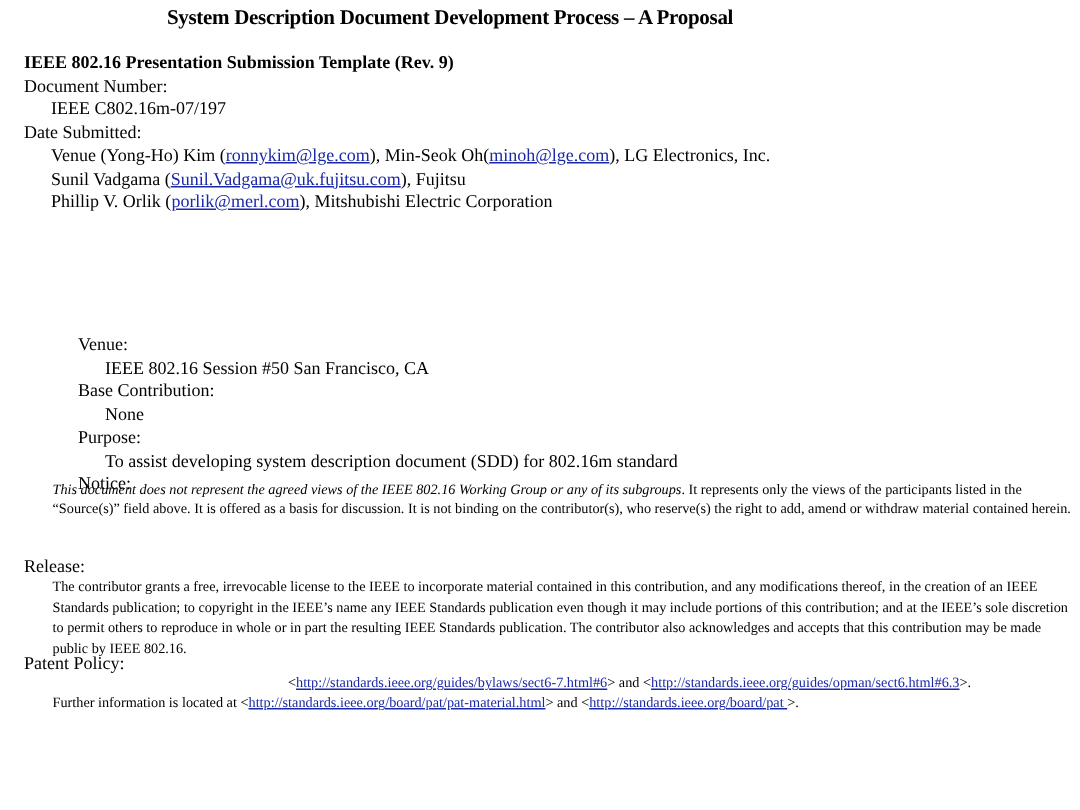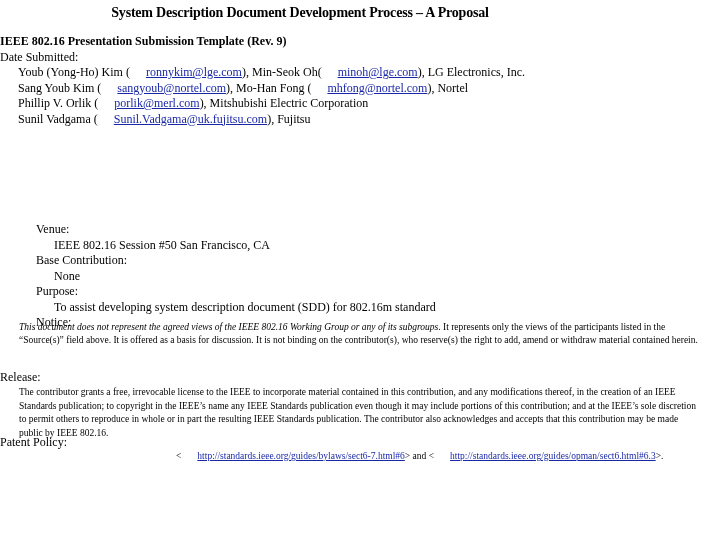--- a/index.html
+++ b/index.html
@@ -1,47 +1,46 @@
 <!DOCTYPE html>
 <html><head>
 <meta charset="utf-8">
 <style>
   html, body { margin: 0; padding: 0; background: #ffffff; }
   body { width: 720px; height: 540px; position: relative; overflow: hidden;
          font-family: "Liberation Serif", "DejaVu Serif", serif; color: #000; }
   .title { position: absolute; top: 5px; left: 0; width: 600px; text-align: center;
            font-size: 14px; font-weight: bold; letter-spacing: -0.2px; }
-  .block { position: absolute; left: 0; width: 700px; }
+  .block { position: absolute; left: 16px; width: 700px; }
   .line { font-size: 12px; line-height: 15.5px; white-space: nowrap; }
   .bold { font-weight: bold; }
   .ind { padding-left: 18px; }
-  a.lnk { color: #1a28a8; text-decoration: underline; margin-left: 16px; }
+  a.lnk { color: #1a28a8; text-decoration: underline; }
   .para { font-size: 9.5px; line-height: 13.2px; padding-left: 19px; width: 680px; white-space: normal; }
   .label { font-size: 12px; line-height: 15px; margin-top: 11px; }
 </style>
 </head>
 <body>
 
 <div class="title">System Description Document Development Process – A Proposal</div>
 
 <div class="block" style="top:34px;">
   <div class="line bold">IEEE 802.16 Presentation Submission Template (Rev. 9)</div>
+  <div class="line">Document Number:</div>
+  <div class="line ind">IEEE C802.16m-07/197</div>
   <div class="line">Date Submitted:</div>
 
   <div class="line ind">
-    <span>Youb (Yong-Ho) Kim (</span><a class="lnk">ronnykim@lge.com</a><span>), Min-Seok Oh(</span><a class="lnk">minoh@lge.com</a><span>), LG Electronics, Inc.</span>
+    <span>Venue (Yong-Ho) Kim (</span><a class="lnk">ronnykim@lge.com</a><span>), Min-Seok Oh(</span><a class="lnk">minoh@lge.com</a><span>), LG Electronics, Inc.</span>
   </div>
   <div class="line ind">
-    <span>Sang Youb Kim (</span><a class="lnk">sangyoub@nortel.com</a><span>), Mo-Han Fong (</span><a class="lnk">mhfong@nortel.com</a><span>), Nortel</span>
+    <span>Sunil Vadgama (</span><a class="lnk">Sunil.Vadgama@uk.fujitsu.com</a><span>), Fujitsu</span>
   </div>
   <div class="line ind">
     <span>Phillip V. Orlik (</span><a class="lnk">porlik@merl.com</a><span>), Mitshubishi Electric Corporation</span>
-  </div>
-  <div class="line ind">
-    <span>Sunil Vadgama (</span><a class="lnk">Sunil.Vadgama@uk.fujitsu.com</a><span>), Fujitsu</span>
   </div>
 </div>
 
 <div class="block" style="top:222px;margin-left:36px;">
   <div class="line">Venue:</div>
   <div class="line ind">IEEE 802.16 Session #50 San Francisco, CA</div>
   <div class="line">Base Contribution:</div>
   <div class="line ind">None</div>
   <div class="line">Purpose:</div>
   <div class="line ind">To assist developing system description document (SDD) for 802.16m standard</div>
@@ -53,13 +52,14 @@
 </div>
 
 <div class="block" style="top:359px;">
   <div class="label">Release:</div>
   <div class="para" style="margin-top:1px; line-height:13.5px;">The contributor grants a free, irrevocable license to the IEEE to incorporate material contained in this contribution, and any modifications thereof, in the creation of an IEEE Standards publication; to copyright in the IEEE’s name any IEEE Standards publication even though it may include portions of this contribution; and at the IEEE’s sole discretion to permit others to reproduce in whole or in part the resulting IEEE Standards publication. The contributor also acknowledges and accepts that this contribution may be made public by IEEE 802.16.</div>
 </div>
 
 <div class="block" style="top:424px;">
   <div class="label">Patent Policy:</div>
   <div class="para" style="padding-left:176px;">&lt;<a class="lnk">http://standards.ieee.org/guides/bylaws/sect6-7.html#6</a><span>&gt; and &lt;</span><a class="lnk">http://standards.ieee.org/guides/opman/sect6.html#6.3</a><span>&gt;.</span></div>
+  <div class="para"><span>Further information is located at &lt;</span><a class="lnk">http://standards.ieee.org/board/pat/pat-material.html</a><span>&gt; and &lt;</span><a class="lnk">http://standards.ieee.org/board/pat </a><span>&gt;.</span></div>
 </div>
 
 </body></html>

